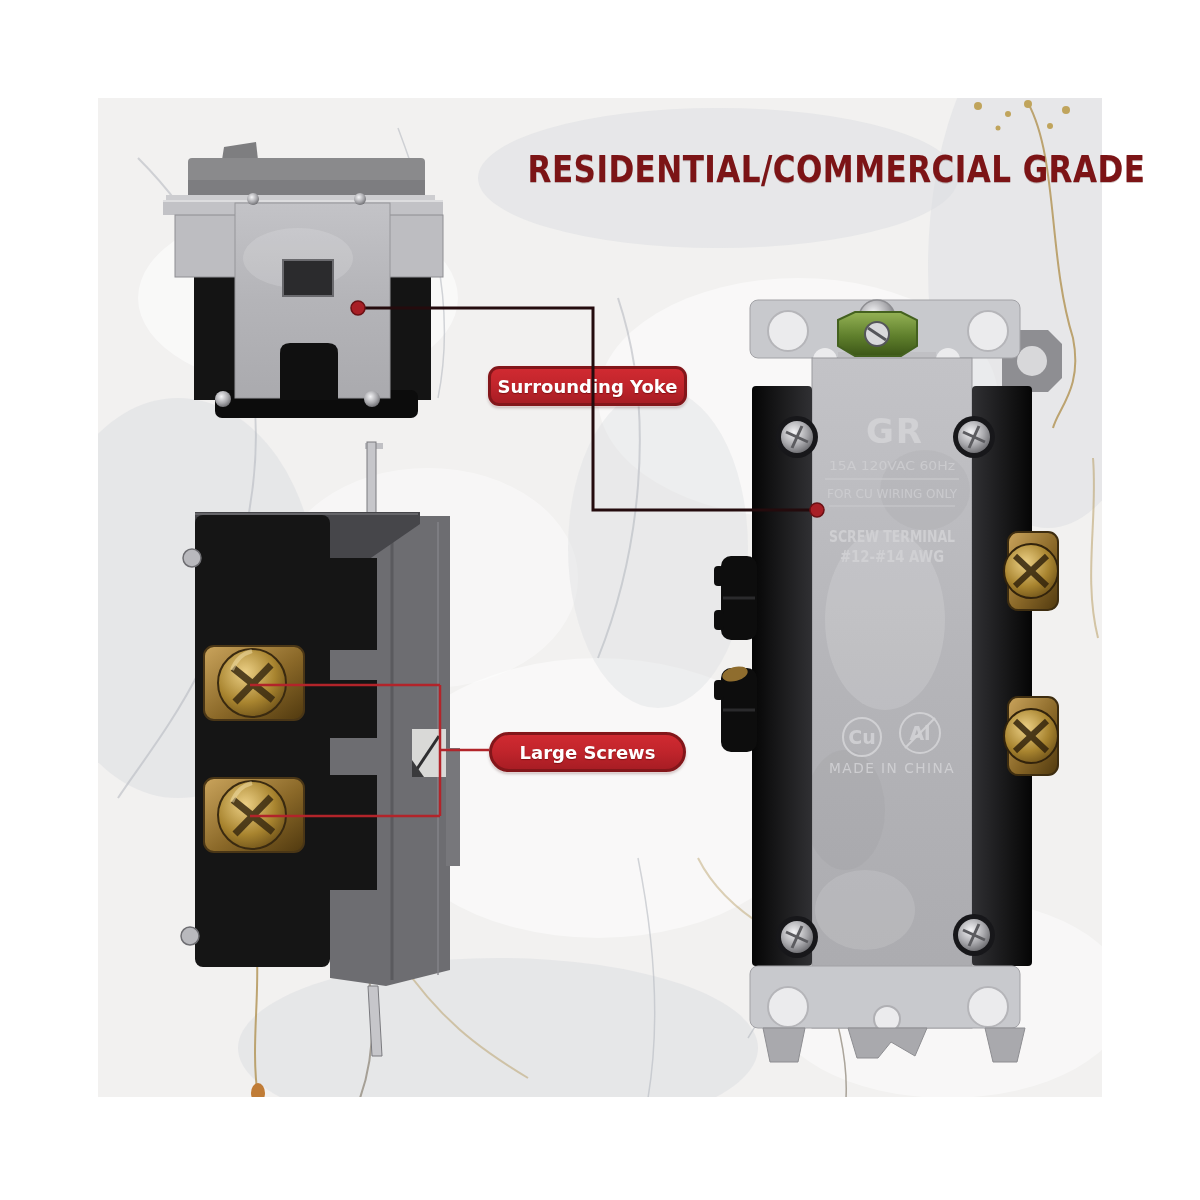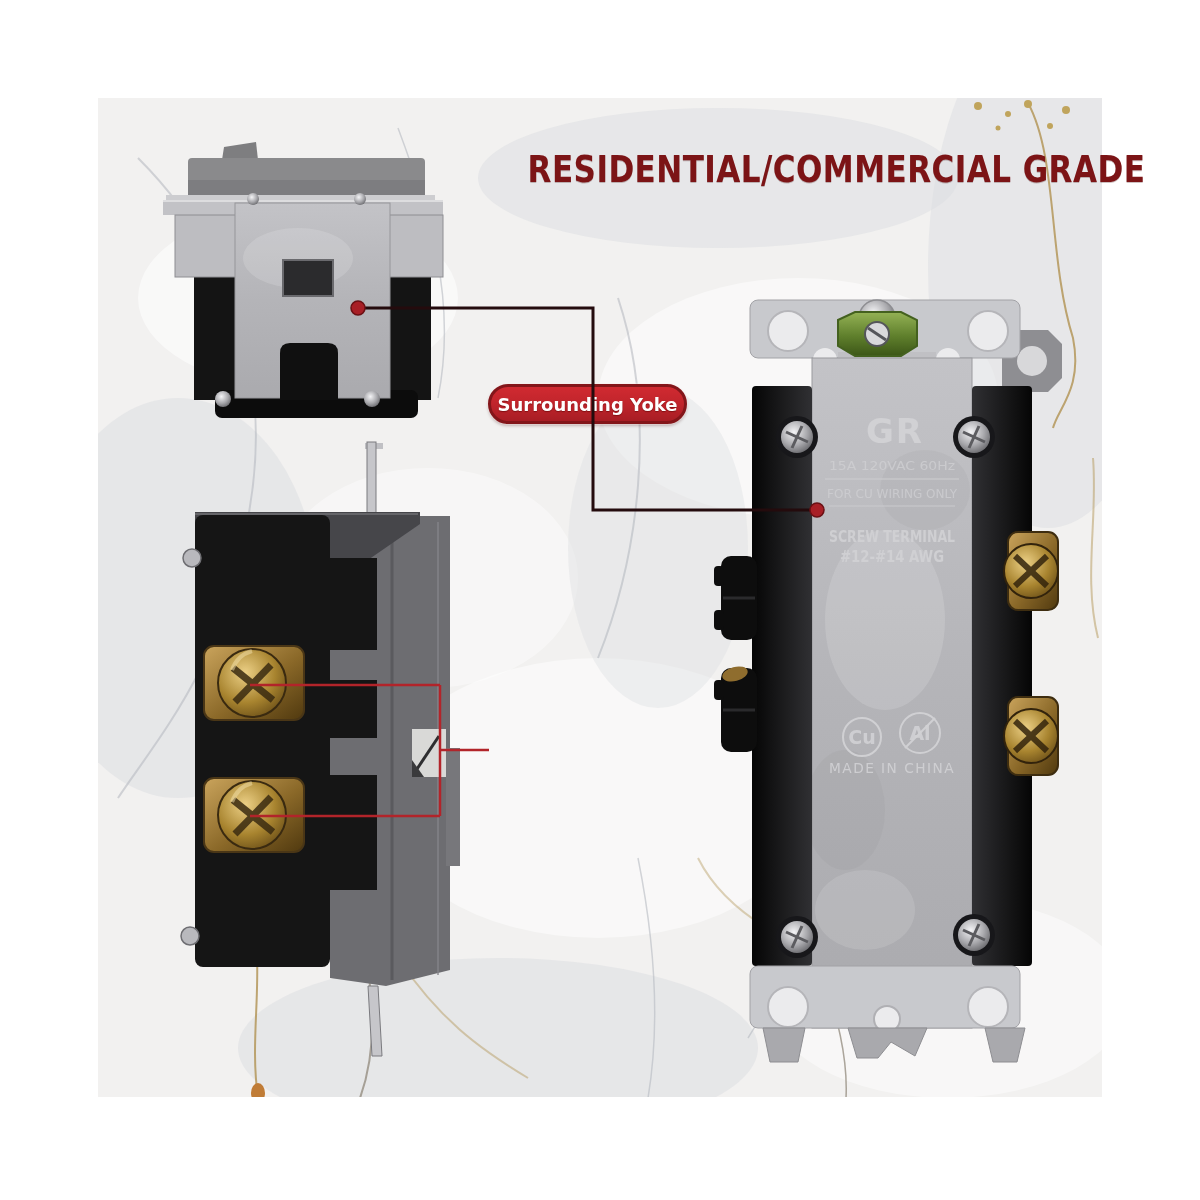--- a/index.html
+++ b/index.html
@@ -8,21 +8,21 @@
   .abs{position:absolute;}
   #marble{left:98px;top:98px;width:1004px;height:999px;}
   #title{left:478px;top:148px;width:620px;text-align:center;font-size:37px;font-weight:bold;
          color:#7c1416;letter-spacing:.5px;transform:scaleX(.84);transform-origin:center;
          text-shadow:0 1px 0 rgba(60,10,10,.25);white-space:nowrap;}
   .pill{position:absolute;display:flex;align-items:center;justify-content:center;
         border-radius:20px;background:linear-gradient(#d02a31 0%,#c2252c 45%,#a81d24 100%);
         border:3px solid #83161a;color:#ffffff;font-weight:bold;font-size:18px;white-space:nowrap;
         box-shadow:0 0 0 1px rgba(255,235,235,.35),0 2px 3px rgba(60,0,0,.25);
         text-shadow:0 1px 1px rgba(90,0,0,.55);}
-  #pill-yoke{left:488px;top:384px;width:193px;height:34px;}
+  #pill-yoke{left:488px;top:366px;width:193px;height:34px;border-radius:11px;}
   #pill-screws{left:489px;top:732px;width:191px;height:34px;}
   #annotations{left:0;top:0;width:1200px;height:1200px;pointer-events:none;}
   svg text{font-family:"DejaVu Sans","Liberation Sans",sans-serif;}
   .stamp{fill:#d2d2d5;}
 </style>
 </head>
 <body>
 
 <div id="canvas">
 
@@ -259,20 +259,23 @@
       <circle cx="215" cy="443" r="20" fill="none" stroke="#d0d0d3" stroke-width="2"></circle>
       <line x1="200" y1="458" x2="230" y2="428" stroke="#d0d0d3" stroke-width="2"></line>
       <text class="stamp" x="215" y="450" font-size="19" font-weight="bold" opacity=".9">Al</text>
       <text class="stamp" x="187" y="483" font-size="14" letter-spacing="1.5" opacity=".9" textLength="126" lengthAdjust="spacingAndGlyphs">MADE IN CHINA</text>
     </g>
   </svg>
 
   <div id="pill-yoke" class="pill">
     <span>Surrounding Yoke</span>
   </div>
+  <div id="pill-screws" class="pill">
+    <span>Large Screws</span>
+  </div>
 
   <svg id="annotations" class="abs" viewBox="0 0 1200 1200">
     <g>
       <path d="M358,308 L593,308 L593,510 L816,510" stroke="#240b0d" stroke-width="3" fill="none"></path>
       <circle cx="358" cy="308" r="7" fill="#a81f26" stroke="#6b1014" stroke-width="1.5"></circle>
       <circle cx="817" cy="510" r="7" fill="#a81f26" stroke="#6b1014" stroke-width="1.5"></circle>
     </g>
     <g stroke="#b2242a" stroke-width="2.5" fill="none">
       <line x1="250" y1="685" x2="440" y2="685"></line>
       <line x1="250" y1="816" x2="440" y2="816"></line>

